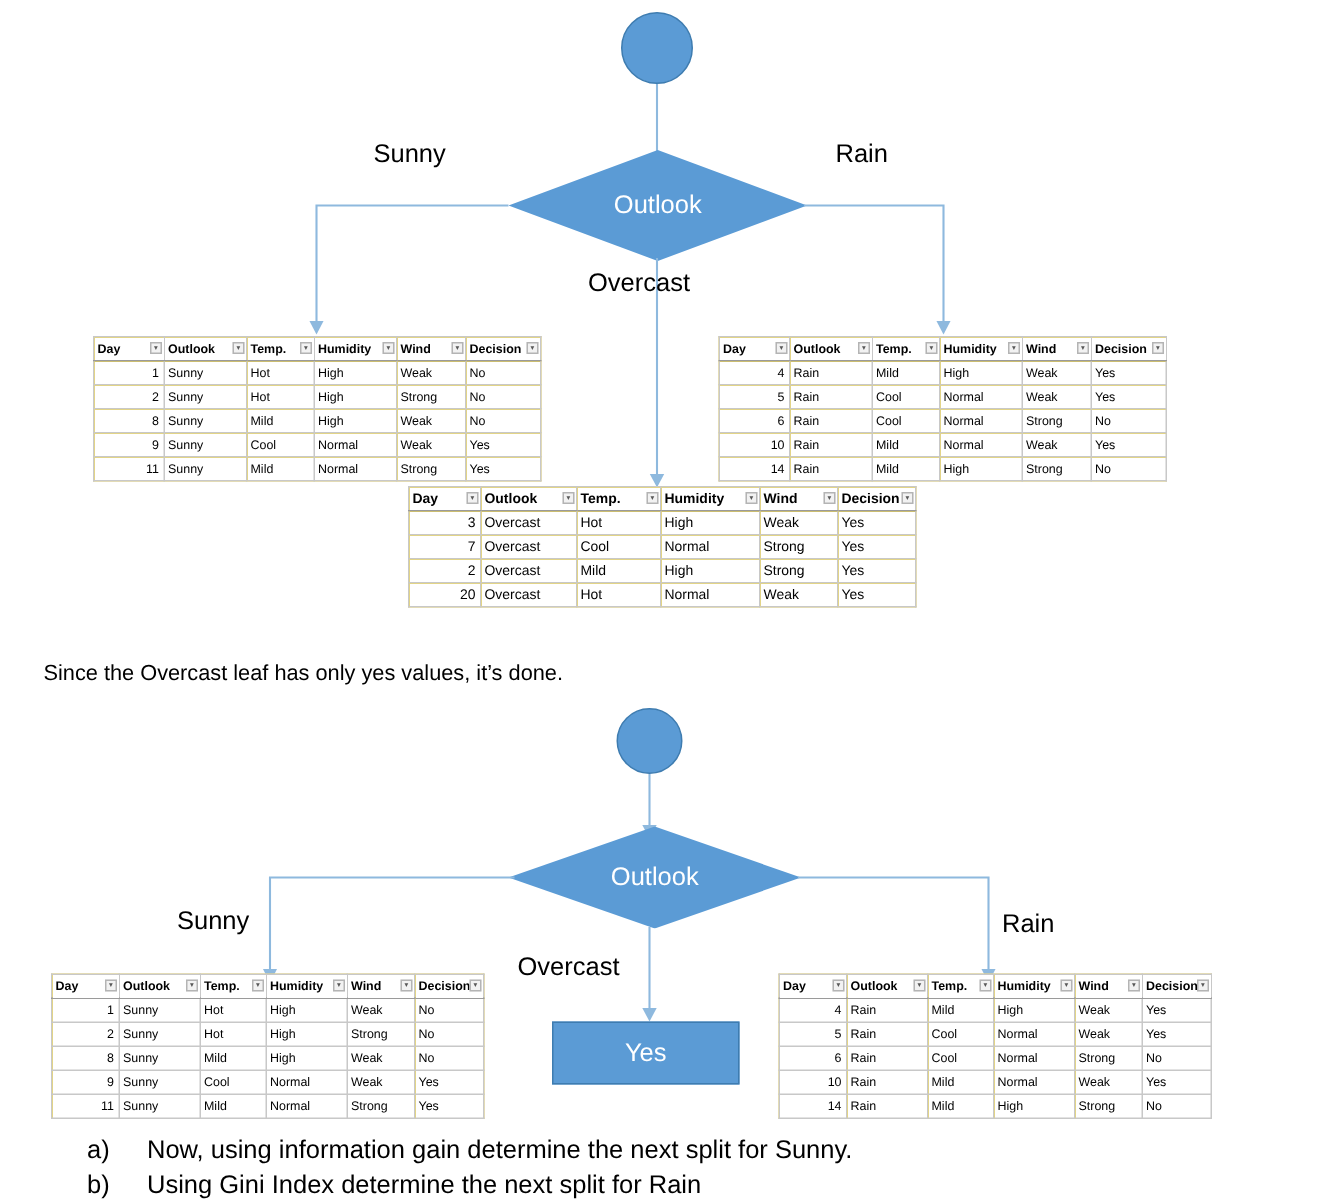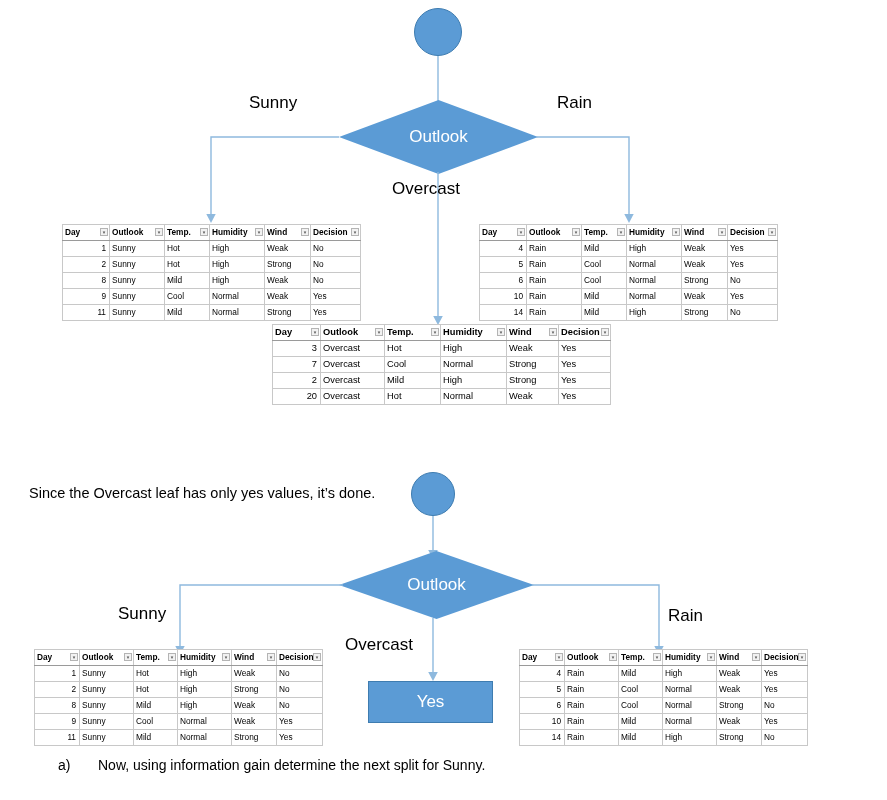--- a/index.html
+++ b/index.html
@@ -116,25 +116,24 @@
     color: #585858;
   }
 
   
   .prose {
     position: absolute;
     font-size: 14.5px;
     color: #000000;
     white-space: nowrap;
     font-family: "Liberation Sans", sans-serif;
-    margin-top: 44px;
   }
   .list-row {
     position: absolute;
-    font-size: 14px;
+    font-size: 17px;
     color: #000000;
     white-space: nowrap;
   }
   .list-marker {
     display: inline-block;
     width: 40px;
   }
 </style>
 </head>
 <body>
@@ -532,14 +531,17 @@
           <td>High</td>
           <td>Strong</td>
           <td>No</td>
         </tr>
     </tbody>
   </table>
 
   <div class="list-row" style="left:58px; top:757px;">
     <span class="list-marker">a)</span><span>Now, using information gain determine the next split for Sunny.</span>
   </div>
+  <div class="list-row" style="left:58px; top:780px;">
+    <span class="list-marker">b)</span><span>Using Gini Index determine the next split for Rain</span>
+  </div>
 
 </div>
 
 </body></html>

